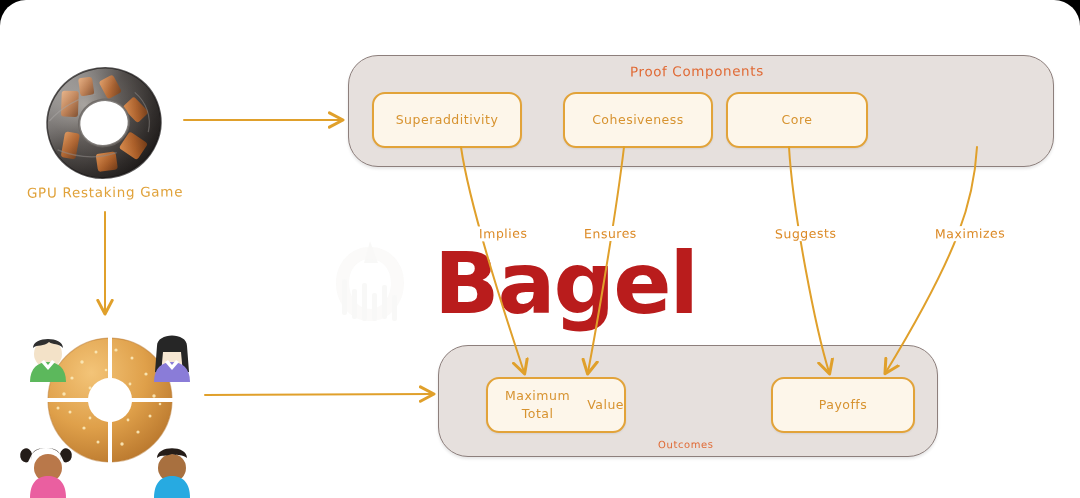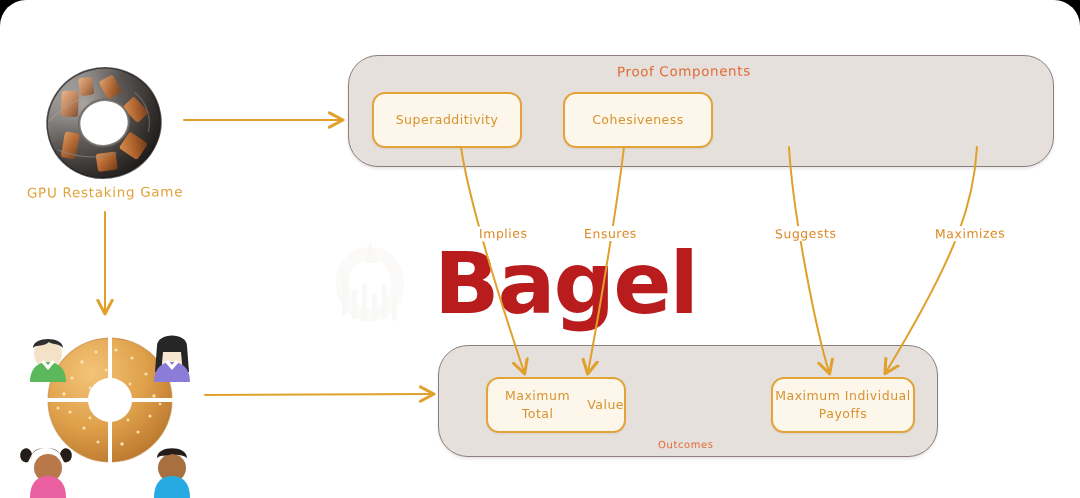--- a/index.html
+++ b/index.html
@@ -244,38 +244,40 @@
       <path d="M20 198 c0-16 8-22 18-22 c10 0 18 6 18 22 z" fill="#ea5fa0"></path>
     </g>
     <g>
       <path d="M148 168 a14 14 0 1 1 28 0 a14 14 0 1 1 -28 0" fill="#a8703f"></path>
       <path d="M147 158 c0-13 30-13 30 0 c-5-4-9-2-15-4 c-6 3-10 0-15 4z" fill="#241c18"></path>
       <path d="M144 198 c0-16 8-22 18-22 c10 0 18 6 18 22 z" fill="#27aae1"></path>
     </g>
   </svg>
 
   <div class="group" style="left:348px;top:55px;width:704px;height:110px;"></div>
-  <div class="group-title" style="left:617px;top:63px;">Proof Components</div>
+  <div class="group-title" style="left:630px;top:63px;">Proof Components</div>
 
   <div class="node" style="left:563px;top:92px;width:146px;height:52px;">
     <span>Cohesiveness</span>
   </div>
   <div class="node" style="left:372px;top:92px;width:146px;height:52px;">
     <span>Superadditivity</span>
+  </div>
+  <div class="node" style="left:726px;top:92px;width:138px;height:52px;">
+    <span>Core</span>
   </div>
 
   <div class="group" style="left:438px;top:345px;width:498px;height:110px;"></div>
   <div class="group-title" style="left:658px;top:391px;font-size:10px;margin-top:48px;">Outcomes</div>
 
   <div class="node" style="left:486px;top:377px;width:136px;height:52px;flex-direction:row;">
     <span>Maximum Total</span>
     <span>Value</span>
   </div>
   <div class="node" style="left:771px;top:377px;width:140px;height:52px;flex-direction:column;">
-    <span>Maximum Individual</span>
     <span>Payoffs</span>
   </div>
 
   <svg class="overlay">
     <defs>
       <marker id="ah" markerWidth="9" markerHeight="9" refX="6.4" refY="4.5" orient="auto" markerUnits="strokeWidth">
         <path d="M0.6,0.9 L7.4,4.5 L0.6,8.1" fill="none" stroke="#e0a02b" stroke-width="1.5" stroke-linecap="round" stroke-linejoin="round"></path>
       </marker>
     </defs>
     <g stroke="#e0a02b" stroke-width="2" fill="none" stroke-linecap="round" marker-end="url(#ah)">

